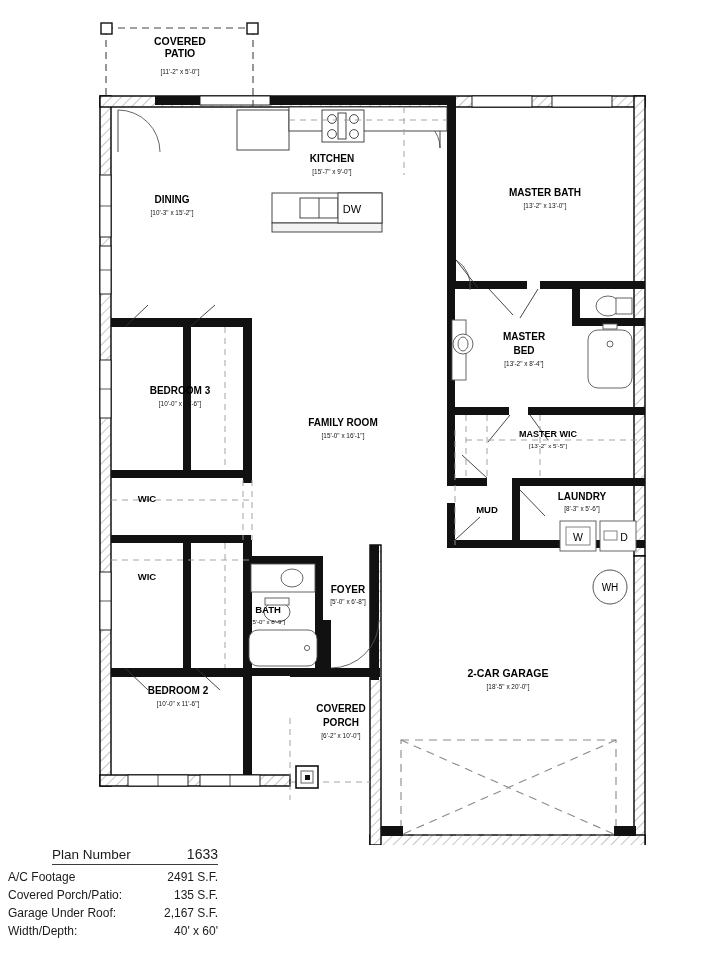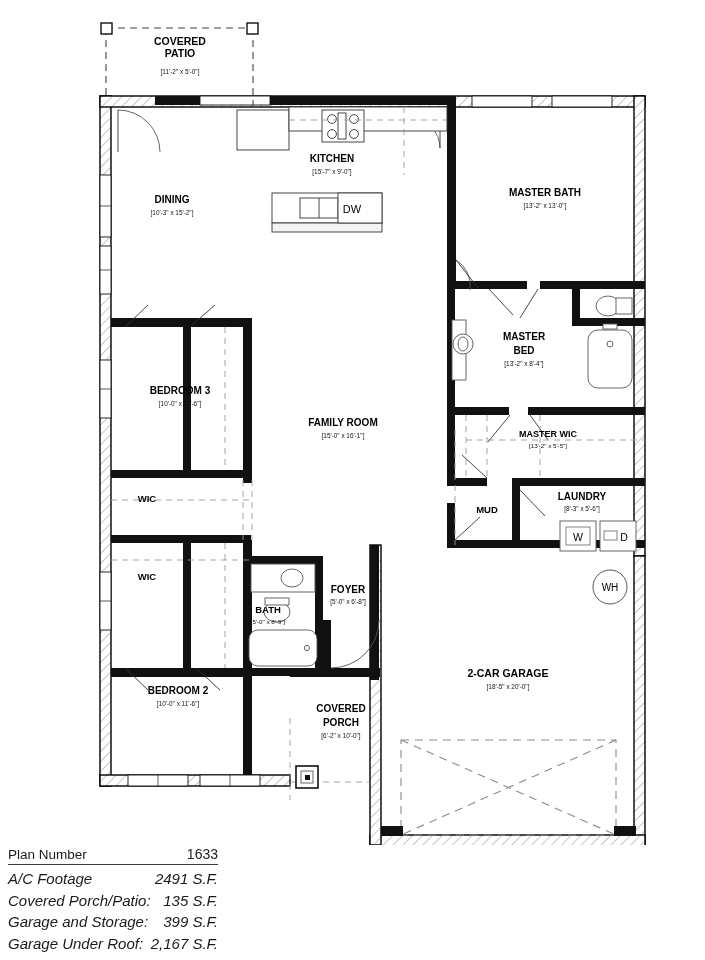--- a/index.html
+++ b/index.html
@@ -9,25 +9,25 @@
   svg#floorplan{position:absolute;left:0;top:0;width:705px;height:845px;display:block;}
 
   
   .rm-name{font-family:"Liberation Sans",sans-serif;font-weight:bold;text-anchor:middle;fill:#000;}
   .rm-dim{font-family:"Liberation Sans",sans-serif;text-anchor:middle;fill:#111;}
   .appl{font-family:"Liberation Sans",sans-serif;text-anchor:middle;fill:#000;}
 
   
   #legend{position:absolute;left:8px;top:846px;width:210px;}
   #legend .hdr{display:flex;justify-content:space-between;align-items:baseline;
-    border-bottom:1.6px solid #3c3c3c;padding-bottom:2px;}
+    border-bottom:1.6px solid #3c3c3c;padding-bottom:2px;margin-left:44px;}
   #legend .hdr .lbl{font-size:13.5px;color:#1b1b1b;}
   #legend .hdr .val{font-size:14px;color:#1b1b1b;}
   #legend table{border-collapse:collapse;width:100%;margin-top:4px;}
-  #legend td{font-size:15px;color:#1b1b1b;padding:1.4px 0;line-height:1.25;font-style:italic;}
+  #legend td{font-size:12px;color:#1b1b1b;padding:1.4px 0;line-height:1.25;}
   #legend td.v{text-align:right;white-space:nowrap;}
 </style>
 </head>
 <body>
 
 <div id="plan-root">
 
 <svg id="floorplan" viewBox="0 0 705 845">
   <defs>
     <pattern id="hatch" width="7" height="7" patternTransform="rotate(45)" patternUnits="userSpaceOnUse">
@@ -325,24 +325,24 @@
     <tbody>
       <tr>
         <td>A/C Footage</td>
         <td class="v">2491 S.F.</td>
       </tr>
       <tr>
         <td>Covered Porch/Patio:</td>
         <td class="v">135 S.F.</td>
       </tr>
       <tr>
-        <td>Garage and Storage:</td>
-        <td class="v">399 S.F.</td>
+        <td>Garage Under Roof:</td>
+        <td class="v">2,167 S.F.</td>
       </tr>
       <tr>
-        <td>Garage Under Roof:</td>
-        <td class="v">2,167 S.F.</td>
+        <td>Width/Depth:</td>
+        <td class="v">40' x 60'</td>
       </tr>
     </tbody>
   </table>
 </div>
 
 </div>
 
 </body></html>

